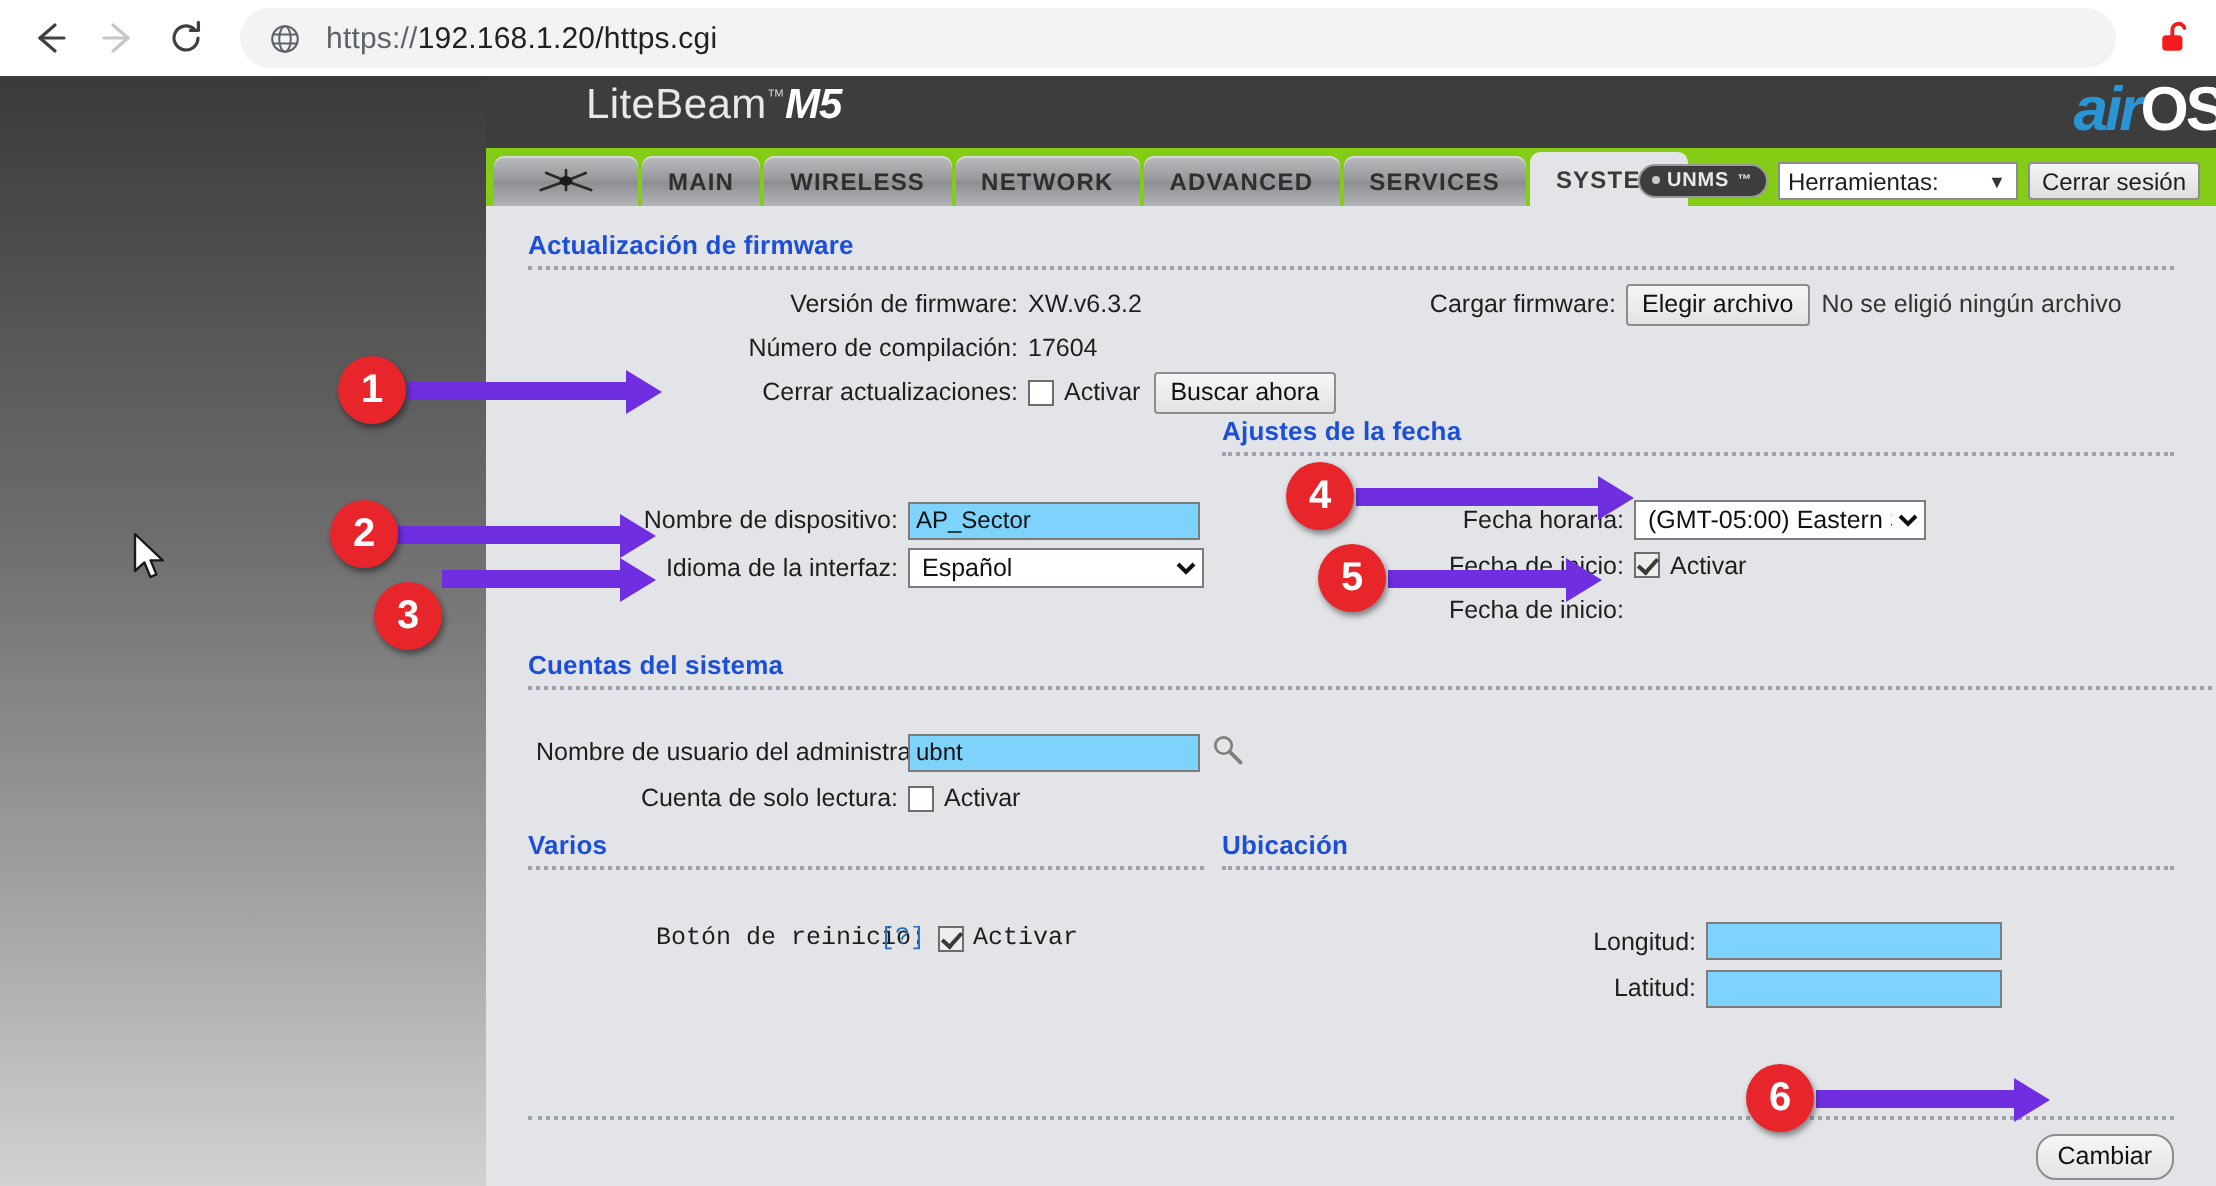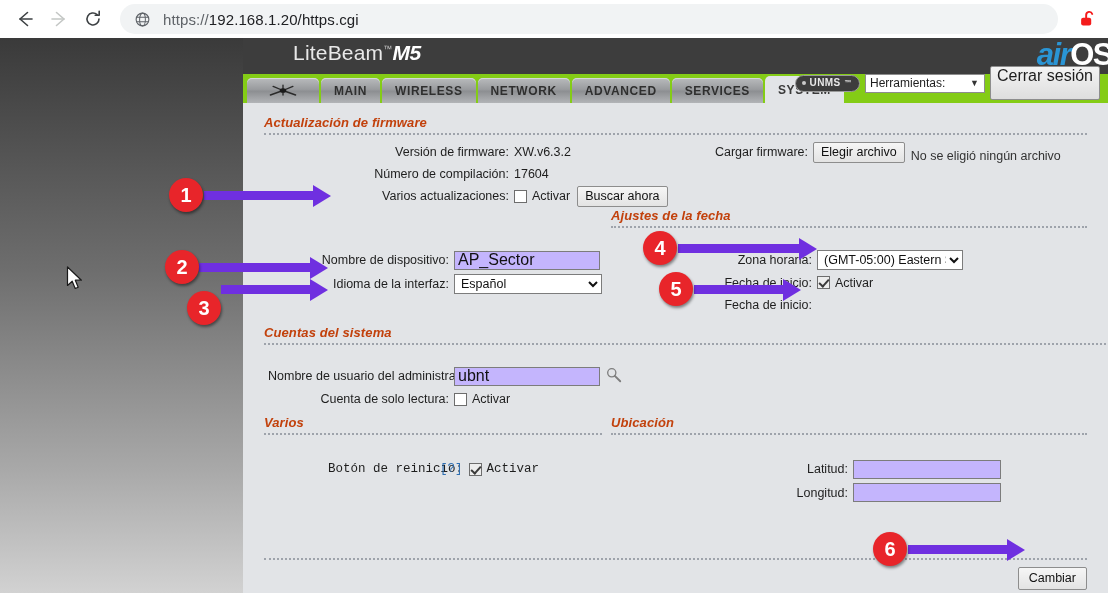--- a/index.html
+++ b/index.html
@@ -157,43 +157,42 @@
     display: flex; align-items: center;
     padding-left: 4px;
     position: relative;
   }
   .tools-select .chev {
     position: absolute; right: 5px; top: 50%;
     transform: translateY(-50%);
     font-size: 9px; color: #333;
   }
   .logout-btn {
-    height: 34px;
+    height: 19px;
     background: linear-gradient(to bottom,#f4f4f4,#dedede);
     border: 1px solid #8d8d8d;
     border-radius: 2px;
-    font-size: 16px;
+    font-size: 12px;
     color: #1d1d1d;
     padding: 0 6px;
-    display: flex; 
+    display: flex; align-items: center;
   }
 
   
   .content {
     position: relative;
     padding: 0 21px;
     height: 490px;
   }
   .sect-title {
     font-size: 13px;
     font-weight: bold;
-    color: #c2410c;
+    color: #1d4ed8;
     padding-top: 12px;
     letter-spacing: .1px;
-    font-style: italic;
   }
   .divider {
     border-top: 2px dotted #9ea3ab;
     margin-top: 3px;
     height: 0;
   }
   .row {
     display: flex; align-items: center;
     font-size: 12.5px;
     color: #1e1e1e;
@@ -201,24 +200,24 @@
   }
   .lab {
     text-align: right;
     color: #1e1e1e;
     padding-right: 5px;
     white-space: nowrap;
   }
   .val { white-space: nowrap; }
   input[type=text] {
     font-family: "Liberation Sans", sans-serif;
-    font-size: 16px;
+    font-size: 12px;
     height: 19px;
     border: 1px solid #7c7c7c;
-    background: #c4b5fd;
+    background: #7dd3fc;
     padding: 0 3px;
     color: #111;
     outline: none;
   }
   select.styled {
     font-family: "Liberation Sans", sans-serif;
     font-size: 12.5px;
     height: 20px;
     border: 1px solid #7c7c7c;
     background: #fff;
@@ -420,33 +419,33 @@
       <div class="abs" style="left:91px; top:38px;">
         <div class="row">
           <div class="lab" style="width:180px;">Versión de firmware:</div>
           <div class="val">XW.v6.3.2</div>
         </div>
         <div class="row">
           <div class="lab" style="width:180px;">Número de compilación:</div>
           <div class="val">17604</div>
         </div>
         <div class="row">
-          <div class="lab" style="width:180px;">Varios actualizaciones:</div>
+          <div class="lab" style="width:180px;">Cerrar actualizaciones:</div>
           <div class="val" style="display:flex; align-items:center;">
             <span class="cbx"></span>
             <span class="cbx-label">Activar</span>
             <button class="btn" style="margin-left:7px;">Buscar ahora</button>
           </div>
         </div>
       </div>
 
       <div class="abs" style="left:460px; top:38px;">
         <div class="row">
           <div class="lab" style="width:110px;">Cargar firmware:</div>
-          <div class="val" style="display:flex; align-items:flex-end;">
+          <div class="val" style="display:flex; align-items:center;">
             <button class="btn">Elegir archivo</button>
             <span class="muted-file">No se eligió ningún archivo</span>
           </div>
         </div>
       </div>
 
       <div class="abs" style="left:368px; top:105px; width:476px;">
         <div class="sect-title" style="padding-top:0;">Ajustes de la fecha</div>
         <div class="divider"></div>
       </div>
@@ -459,21 +458,21 @@
         <div class="row" style="height:25px;">
           <div class="lab" style="width:136px;">Idioma de la interfaz:</div>
           <select class="styled" style="width:148px;">
             <option>Español</option>
           </select>
         </div>
       </div>
 
       <div class="abs" style="left:444px; top:146px;">
         <div class="row">
-          <div class="lab" style="width:130px;">Zona horaria:</div>
+          <div class="lab" style="width:130px;">Fecha horaria:</div>
           <select class="styled" style="width:146px;">
             <option>(GMT-05:00) Eastern Sta</option>
           </select>
         </div>
         <div class="row" style="height:23px;">
           <div class="lab" style="width:130px;">Fecha de inicio:</div>
           <div class="val" style="display:flex; align-items:center;">
             <span class="cbx checked"></span>
             <span class="cbx-label">Activar</span>
           </div>
@@ -522,32 +521,32 @@
           <div class="lab" style="width:112px;">Botón de reinicio:</div>
           <div class="val" style="display:flex; align-items:center;">
             <a class="qlink">[?]</a>
             <span class="cbx checked" style="margin-left:6px;"></span>
             <span class="cbx-label">Activar</span>
           </div>
         </div>
       </div>
 
       <div class="abs" style="left:540px; top:355px;">
-        <div class="row">
-          <div class="lab" style="width:70px;">Latitud:</div>
-          <input type="text" style="width: 148px;" value="">
-        </div>
         <div class="row" style="height:25px;">
           <div class="lab" style="width:70px;">Longitud:</div>
           <input type="text" style="width: 148px;" value="">
         </div>
+        <div class="row">
+          <div class="lab" style="width:70px;">Latitud:</div>
+          <input type="text" style="width: 148px;" value="">
+        </div>
       </div>
 
       <div class="footer-divider"></div>
-      <button class="btn abs" style="right:21px; top:464px; padding:2px 10px 3px 10px;">Cambiar</button>
+      <button class="btn abs" style="right:21px; top:464px; padding:2px 10px 3px 10px;border-radius:10px;">Cambiar</button>
     </div>
   </div>
 
   <div class="ann-arrow" style="left:204px; top:153px; width:110px;"></div>
   <div class="ann-badge" style="left:169px; top:140px;">
       <span>1</span>
     </div>
 
   <div class="ann-arrow" style="left:199px; top:225px; width:112px;"></div>
   <div class="ann-badge" style="left:165px; top:212px;">

